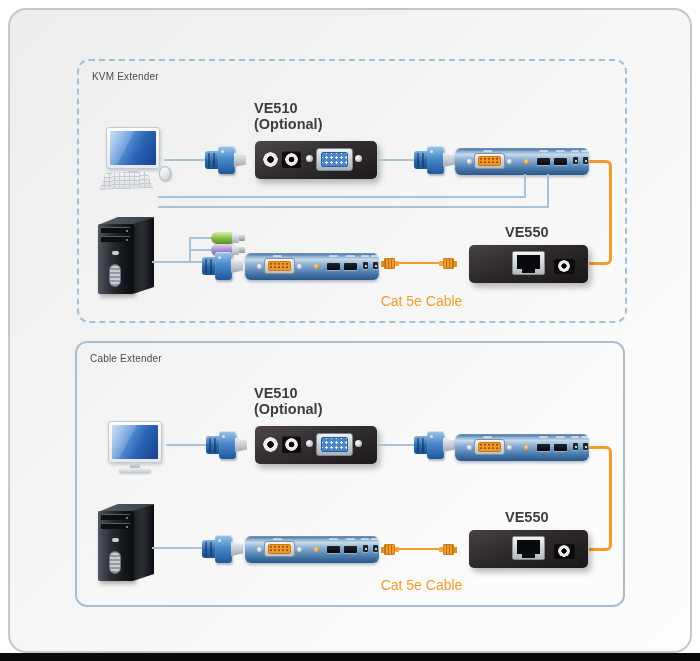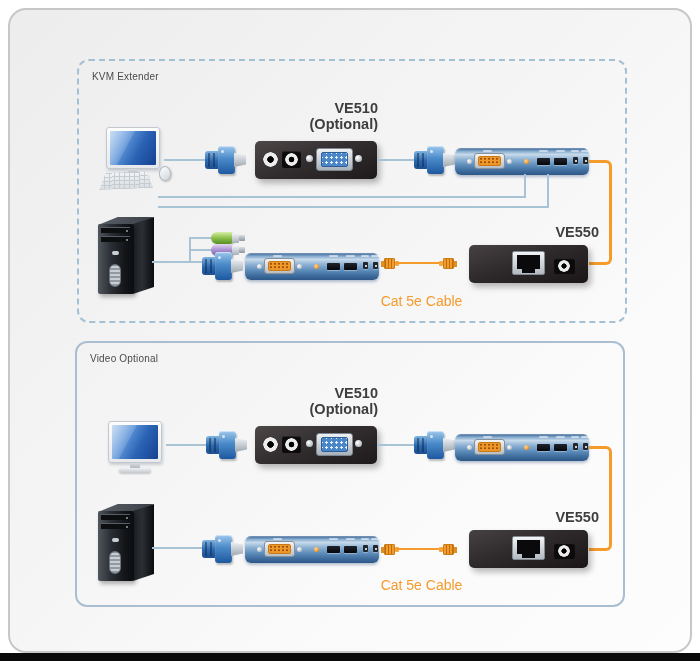--- a/index.html
+++ b/index.html
@@ -19,21 +19,21 @@
   .panel-title { position:absolute; font-size:10px; color:#4b4b4b; letter-spacing:.2px; }
 
   
   .line-h { position:absolute; height:2px; background:#a9c3d6; }
   .line-v { position:absolute; width:2px;  background:#a9c3d6; }
   .orange-elbow { position:absolute; border:3px solid #f59b2c; border-left:none;
                   border-radius:0 6px 6px 0; }
   .cable-orange { position:absolute; height:2px; background:#f59b2c; }
 
   
-  .dev-label { position:absolute; text-align:right; font-weight:bold; font-size:14.5px;
+  .dev-label { position:absolute; text-align:left; font-weight:bold; font-size:14.5px;
                color:#3e3e3e; line-height:16px; }
   .cable-label { position:absolute; text-align:center; font-size:14px; color:#f59b2c; }
 
   
   .monitor { position:absolute; width:54px; }
   .m-frame { width:54px; height:42px; background:linear-gradient(#fdfdfd,#e7e9ec);
              border:1px solid #c2c8ce; border-radius:3px; padding:3px;
              box-shadow:1px 2px 3px rgba(80,90,100,.25); }
   .m-screen { width:100%; height:100%; border-radius:1px; position:relative; overflow:hidden;
               background:linear-gradient(118deg,#8ab6e8 0%,#5b93d8 32%,#2a62b4 62%,#16408f 100%); }
@@ -303,21 +303,21 @@
     <div class="ve550" style="left:459px;top:235px;">
       <div class="rj45-port"></div>
       <div class="jack-sq" style="left:85px;top:13px;width:21px;height:16px;">
         <div class="pj" style="left:4px;top:2px;width:12px;height:12px;"></div>
       </div>
     </div>
 
     <div class="cable-label" style="left:349px;top:283px;width:125px;">Cat 5e Cable</div>
 
     <div class="panel solid" style="left:65px;top:331px;width:550px;height:266px;"></div>
-    <div class="panel-title" style="left:80px;top:343px;">Video Optional</div>
+    <div class="panel-title" style="left:80px;top:343px;">Cable Extender</div>
 
     <div class="monitor" style="left:98px;top:411px;">
       <div class="m-frame">
         <div class="m-screen"></div>
       </div>
       <div class="m-neck"></div>
       <div class="m-base"></div>
     </div>
 
     <div class="line-h" style="left:156px;top:434px;width:40px;"></div>

